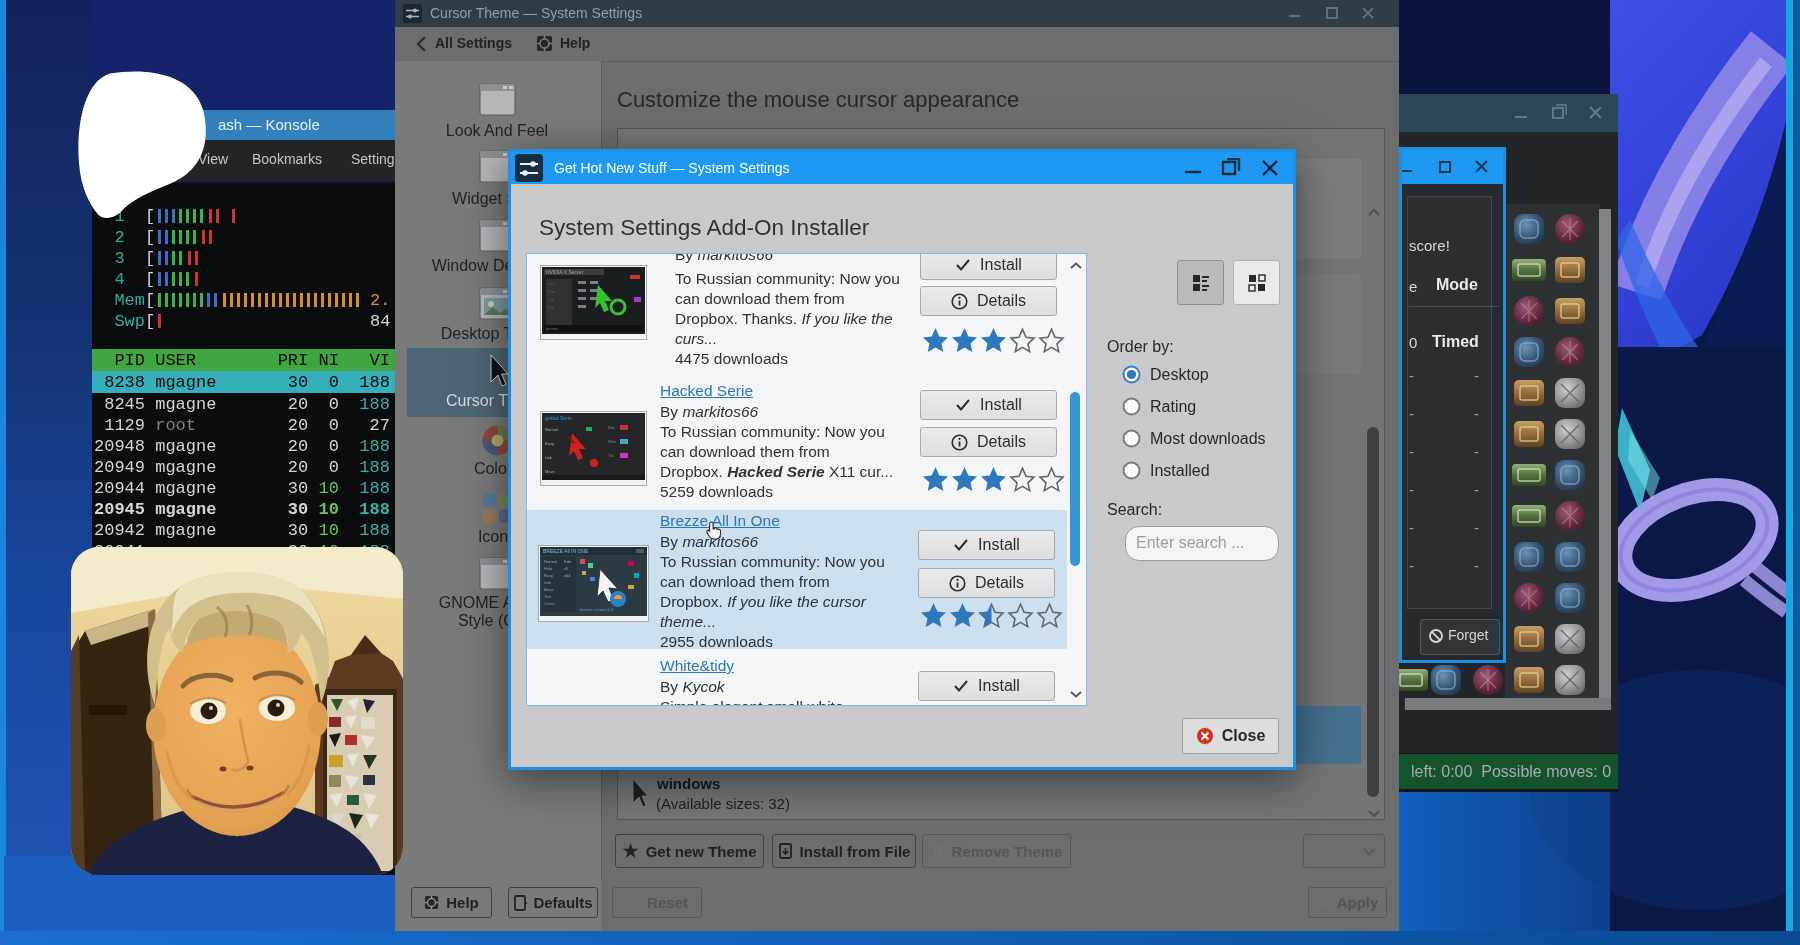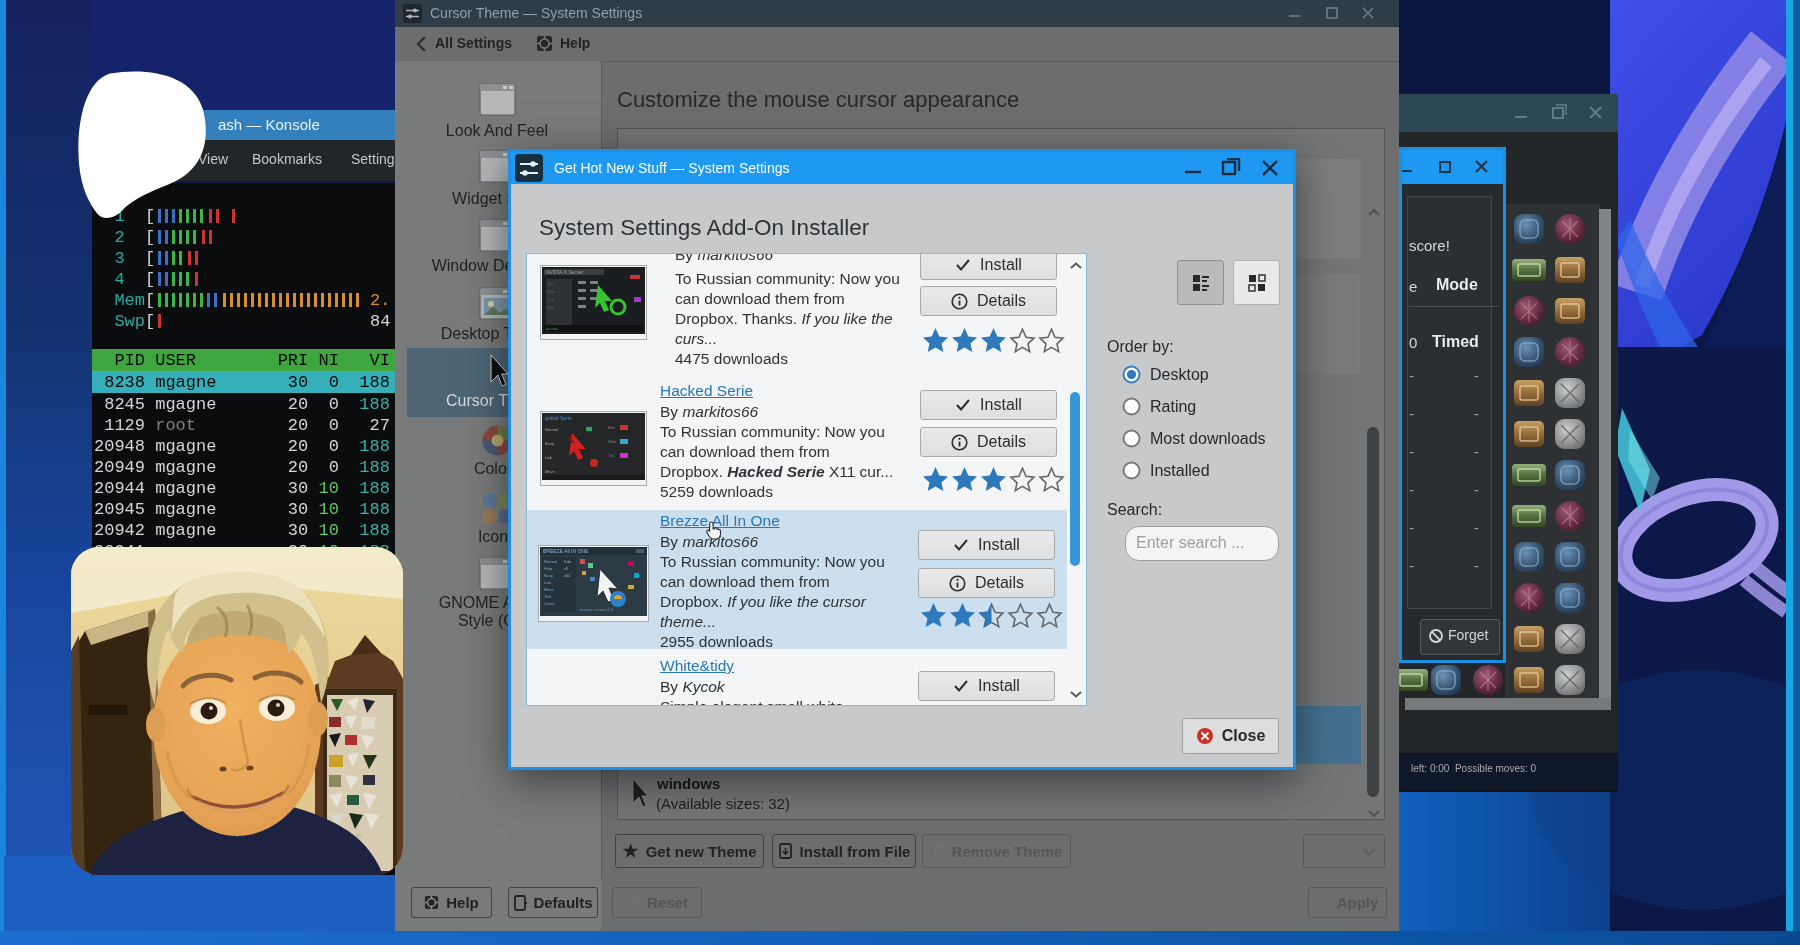--- a/index.html
+++ b/index.html
@@ -182,21 +182,21 @@
     <div class="tl" style="top:128px;"><span style="color:#2ea8a2">  Swp</span>[<span style="position:absolute;left:276px">84</span></div>
     <div class="abs" style="top:166px;left:0;width:305px;height:22px;background:#3fa53f;"></div>
     <div class="tl" style="top:167px;color:#0a0a0a;">  PID USER        PRI NI   VI</div>
     <div class="abs" style="top:188px;left:0;width:305px;height:22px;background:#35b0ba;"></div>
     <div class="tl" style="top:189px;color:#0a0a0a;"> 8238 mgagne       30  0  188</div>
     <div class="tl" style="top:211px;"> 8245 mgagne       20  0  <span style="color:#39b0a8">188</span></div>
     <div class="tl" style="top:232px;"> 1129 <span style="color:#7f8284">root</span>         20  0   27</div>
     <div class="tl" style="top:253px;">20948 mgagne       20  0  <span style="color:#39b0a8">188</span></div>
     <div class="tl" style="top:274px;">20949 mgagne       20  0  <span style="color:#39b0a8">188</span></div>
     <div class="tl" style="top:295px;">20944 mgagne       30 <span style="color:#63c663">10</span>  <span style="color:#39b0a8">188</span></div>
-    <div class="tl" style="top:316px;">20945 mgagne       30 <span style="color:#63c663">10</span>  <span style="color:#39b0a8">188</span></div>
+    <div class="tl" style="top:316px;font-weight:bold;">20945 mgagne       30 <span style="color:#63c663">10</span>  <span style="color:#39b0a8">188</span></div>
     <div class="tl" style="top:337px;">20942 mgagne       30 <span style="color:#63c663">10</span>  <span style="color:#39b0a8">188</span></div>
     <div class="tl" style="top:358px;">20941 mgagne       30 <span style="color:#63c663">10</span>  <span style="color:#39b0a8">188</span></div>
   </div>
 </div>
 
 <div id="game">
 
   <div class="abs" style="left:0;top:0;width:219px;height:38px;background:#2c4857;">
     <svg class="abs" style="left:108px;top:10px;" width="100" height="18" viewBox="0 0 100 18">
       <g stroke="#5d7c8a" stroke-width="2" fill="none">
@@ -292,21 +292,21 @@
         <path d="M162,577 L180,595 M180,577 L162,595" stroke="#5e6062" stroke-width="1.5" opacity="0.8"></path>
         <rect x="-5" y="575" width="34" height="22" rx="4" fill="url(#gg)"></rect>
         <rect x="1" y="580" width="22" height="12" rx="2" fill="none" stroke="#cfe4b8" stroke-width="1.5" opacity="0.8"></rect>
         <rect x="32" y="571" width="30" height="30" rx="9" fill="url(#gb)"></rect>
         <rect x="38" y="577" width="18" height="18" rx="5" fill="none" stroke="#8fb3d4" stroke-width="1.5" opacity="0.7"></rect>
         <circle cx="89" cy="586" r="15" fill="url(#gr)"></circle>
         <path d="M81,578 L97,594 M97,578 L81,594 M89,575 L89,597" stroke="#c98aa0" stroke-width="1.2" opacity="0.6"></path>
       </g>
   </svg>
 
-  <div class="abs" style="left:0;top:659px;width:219px;height:36px;background:#0f172a;border-top:1px solid #141619;color:#a7abad;font-size:10px;">
+  <div class="abs" style="left:0;top:659px;width:219px;height:36px;background:#14532d;border-top:1px solid #141619;color:#a7abad;font-size:16px;">
     <span class="abs" style="left:12px;top:9px;white-space:pre;">left: 0:00  Possible moves: 0</span>
   </div>
   <div class="abs" style="left:0;top:695px;width:219px;height:3px;background:#121417;"></div>
 </div>
 
 <div class="abs" id="hiscore" style="left:1399px;top:147px;width:107px;height:516px;background:#26292d;border:3px solid #1b8fe0;box-sizing:border-box;">
   <div class="abs" style="left:0;top:0;width:101px;height:34px;background:#1d99f3;">
     <svg class="abs" style="left:0;top:8px;" width="101" height="18" viewBox="0 0 101 18">
       <g stroke="#1c3547" stroke-width="2" fill="none">
         <path d="M0,13 h10"></path>

